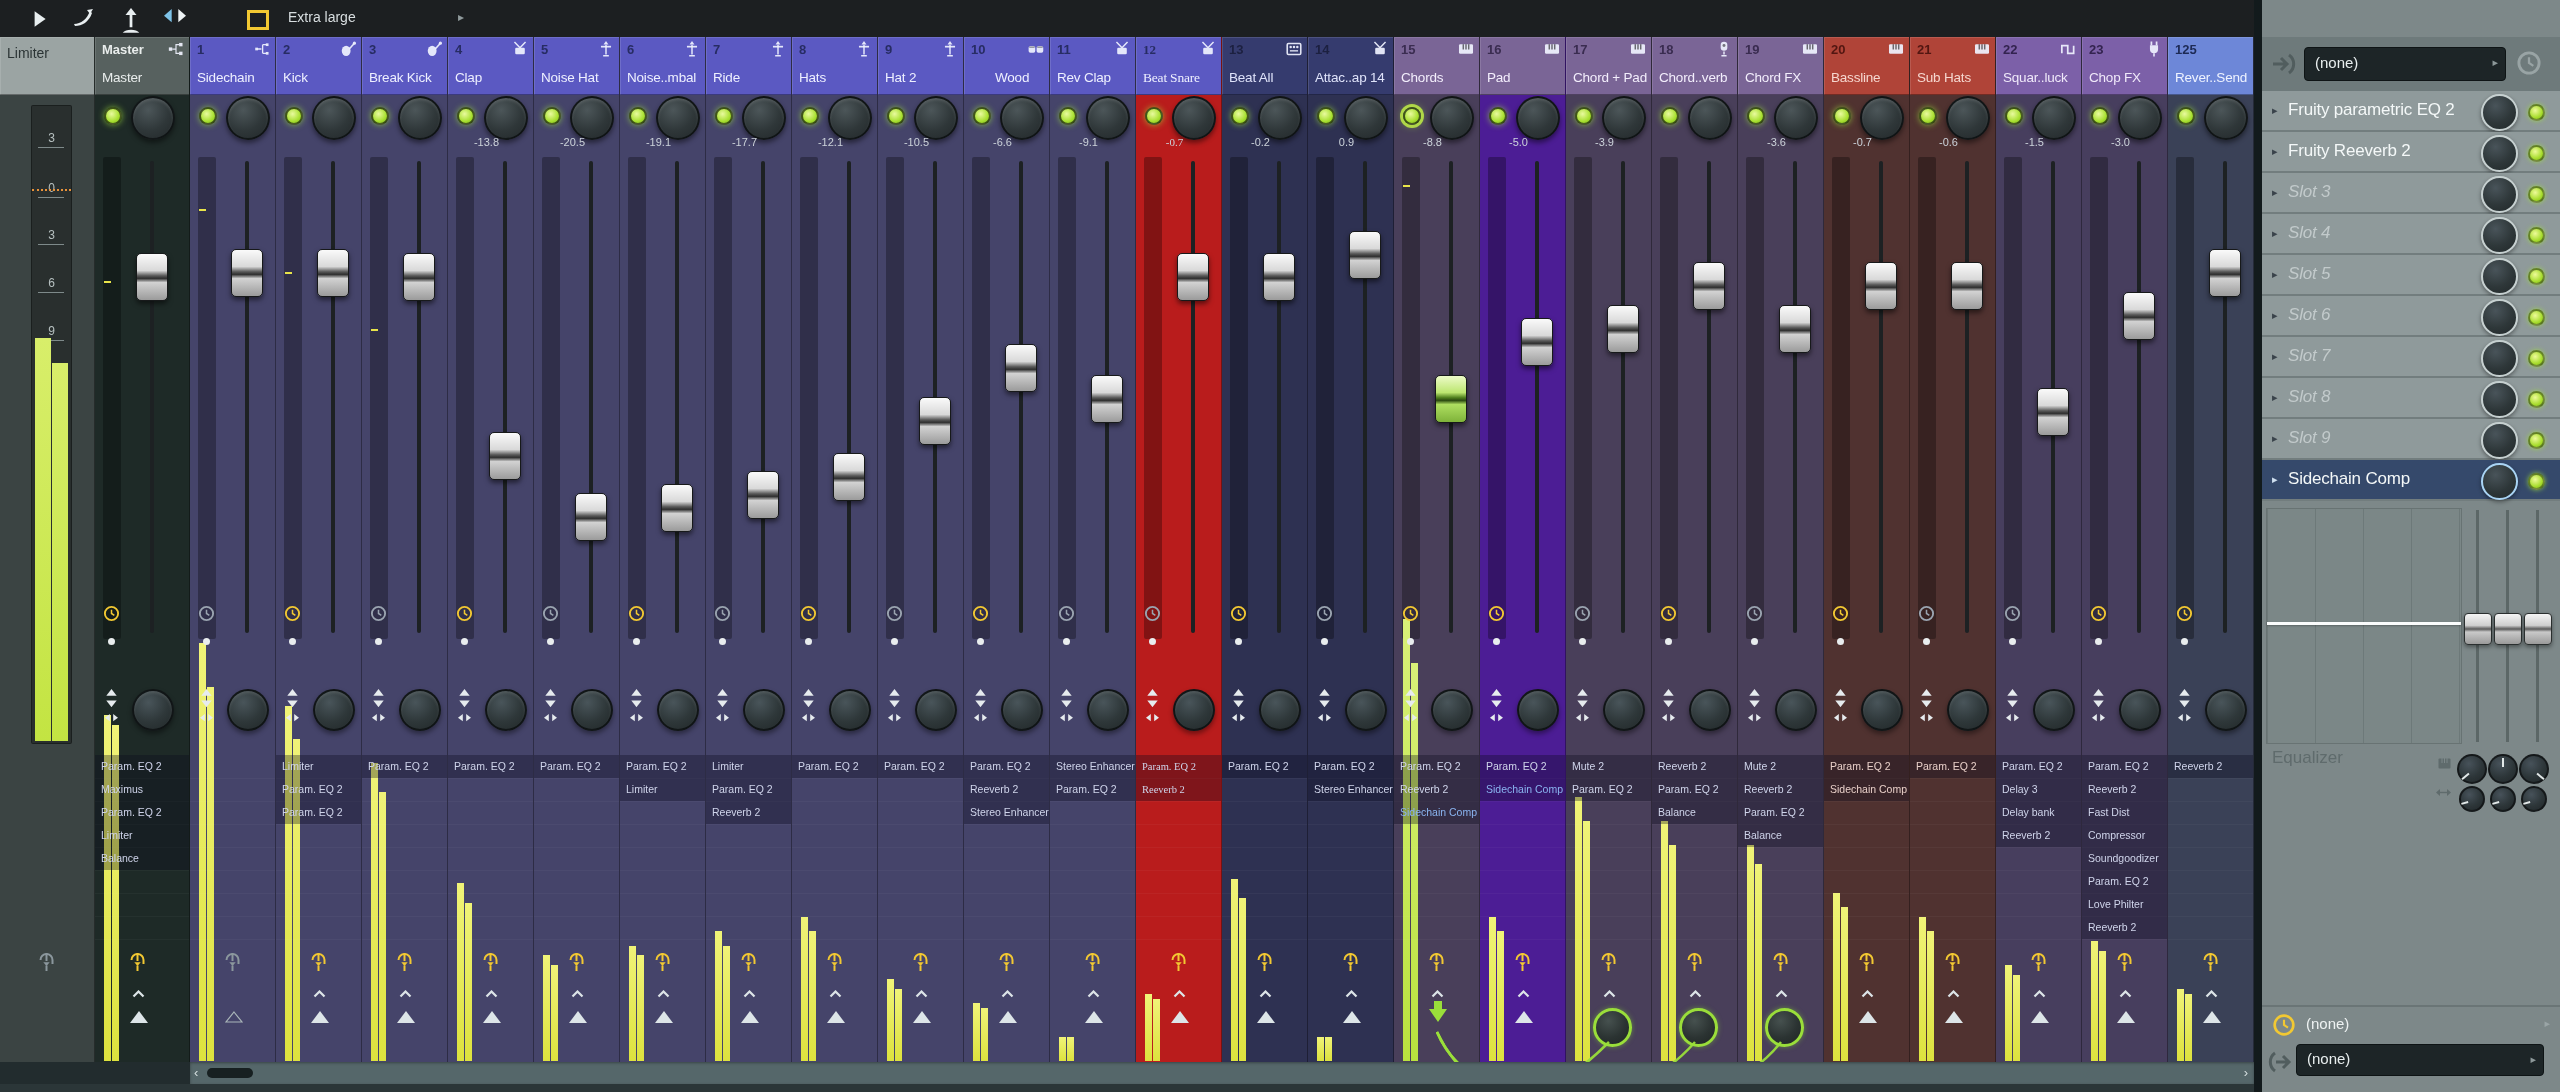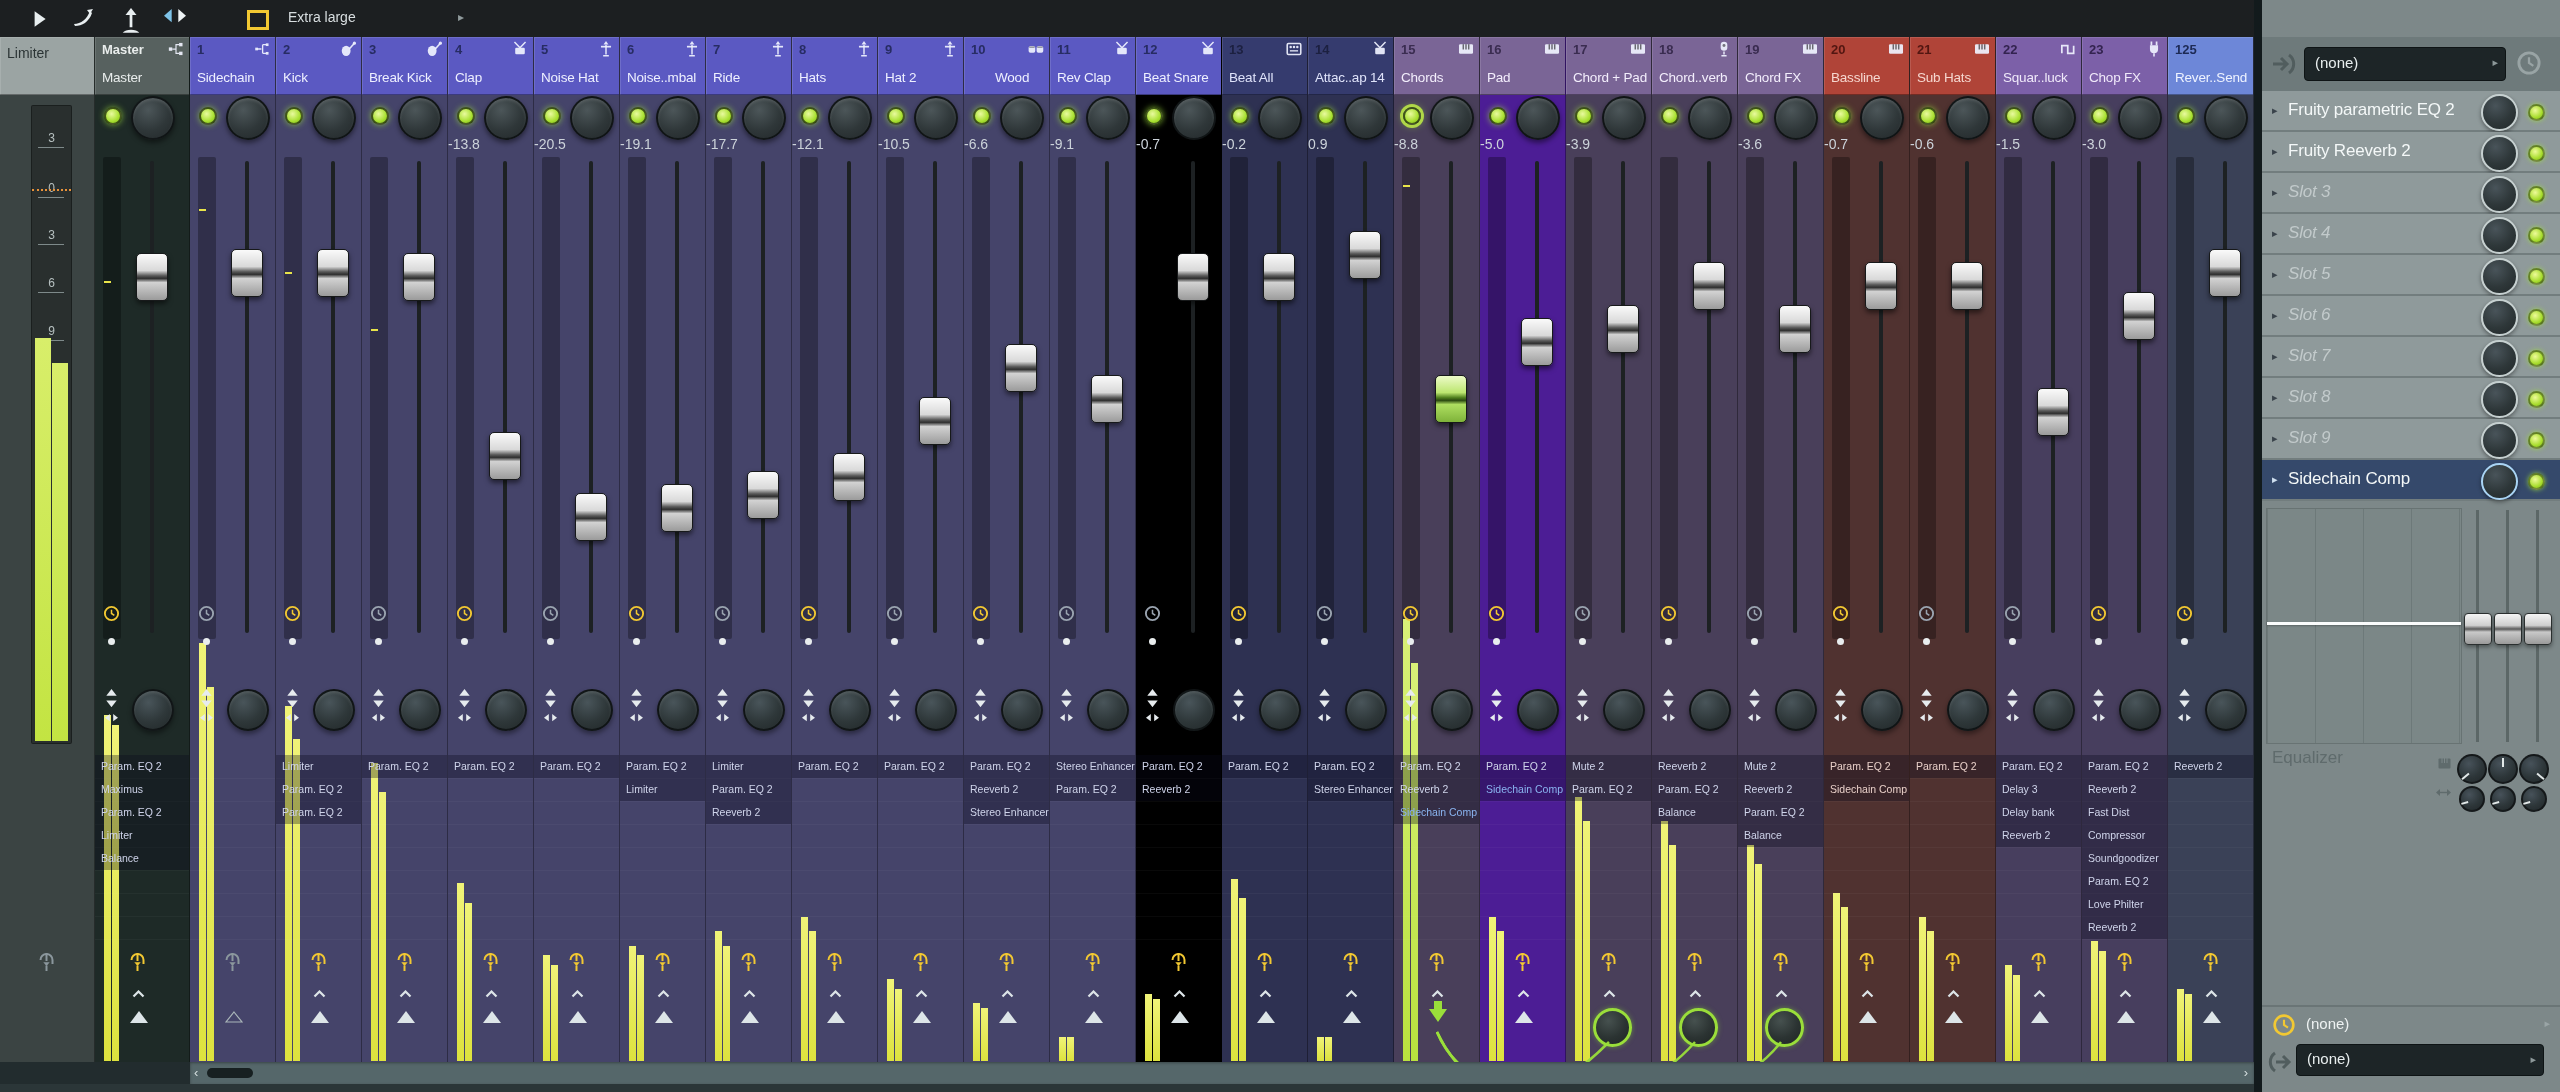--- a/index.html
+++ b/index.html
@@ -18,21 +18,21 @@
   .hdr .icn{position:absolute;right:5px;top:4px;width:16px;height:16px;}
   .hdr .icn svg{width:100%;height:100%;}
   .hdr .nm{position:absolute;left:7px;right:2px;top:33px;font-size:13.5px;letter-spacing:-.2px;white-space:nowrap;overflow:hidden;}
   .led{position:absolute;left:9px;top:70px;width:14px;height:14px;border-radius:50%;
        background:radial-gradient(circle at 40% 35%,#e9fa9e,#a8e030 60%,#77ad1a);
        border:2px solid rgba(10,16,10,.65);box-shadow:0 0 6px rgba(160,230,60,.7);}
   .led.sel{box-shadow:0 0 0 3px rgba(190,235,70,.85),0 0 8px rgba(160,230,60,.9);}
   .bigknob{position:absolute;left:36px;top:59px;width:40px;height:40px;border-radius:50%;
        background:radial-gradient(circle at 38% 30%,#4c5659,#2f3739 55%,#22282a);
        border:2px solid rgba(12,15,16,.85);box-shadow:inset 0 2px 3px rgba(255,255,255,.14),0 3px 5px rgba(0,0,0,.45);}
-  .val{position:absolute;left:0;right:9px;top:99px;font-size:14px;text-align:left;color:#ccd3da;}
+  .val{position:absolute;left:0;right:9px;top:99px;font-size:11px;text-align:center;color:#ccd3da;}
   .meterbg{position:absolute;left:8px;top:120px;width:18px;height:482px;background:rgba(0,0,0,.30);border-radius:2px;}
   .bar{position:absolute;bottom:1px;width:7px;background:linear-gradient(180deg,#f0f378,#dde23e);}
   .bar.grn{background:linear-gradient(180deg,#d9f078,#b9e23e);}
   .ptick{position:absolute;width:7px;height:2px;background:#e8e44a;}
   .ftrack{position:absolute;left:55px;top:124px;width:4px;height:472px;background:#1d2123;border-radius:2px;}
   .fhandle{position:absolute;left:41px;width:30px;height:46px;border-radius:5px;border:1px solid #17191a;
        background:linear-gradient(180deg,#fafafa,#d9d9d9 36%,#5c5c5c 47%,#2f2f2f 53%,#d2d2d2 62%,#9b9b9b);
        box-shadow:0 3px 5px rgba(0,0,0,.5);}
   .fhandle.grn{background:linear-gradient(180deg,#edfbc8,#bce670 36%,#50801e 47%,#2c4a10 53%,#aede60 62%,#7fb33a);}
   .clockic{position:absolute;left:8px;top:568px;width:17px;height:17px;}
@@ -987,21 +987,21 @@
             <path d="M8.5 16.5V22" stroke="currentColor" stroke-width="2"></path>
           </svg>
         </div>
         <div class="chev">
           <svg viewBox="0 0 13 8">
             <path d="M1.5 6.5L6.5 1.5l5 5" fill="none" stroke="currentColor" stroke-width="2.2"></path>
           </svg>
         </div>
         <div class="tri"></div>
       </div>
-      <div class="strip" style="left: 1136px; width: 86px; background: #000000;">
+      <div class="strip" style="left: 1136px; width: 86px; background: #b91c1c; font-family: Liberation Serif, serif;">
         <div class="hdr" style="background: rgb(91, 89, 194);">
           <div class="num" style="color: rgb(39, 44, 99);">12</div>
           <div class="icn" style="color: rgba(240, 243, 255, 0.92);">
             <svg viewBox="0 0 13 13">
               <path d="M6.5 5.5L2 .8M6.5 5.5L11 .8" stroke="currentColor" stroke-width="1.2" fill="none"></path>
               <rect x="2.6" y="5.5" width="7.8" height="5.2" rx="1" fill="currentColor"></rect>
             </svg>
           </div>
           <div class="nm" style="color: rgb(238, 240, 255);">Beat Snare</div>
         </div>

